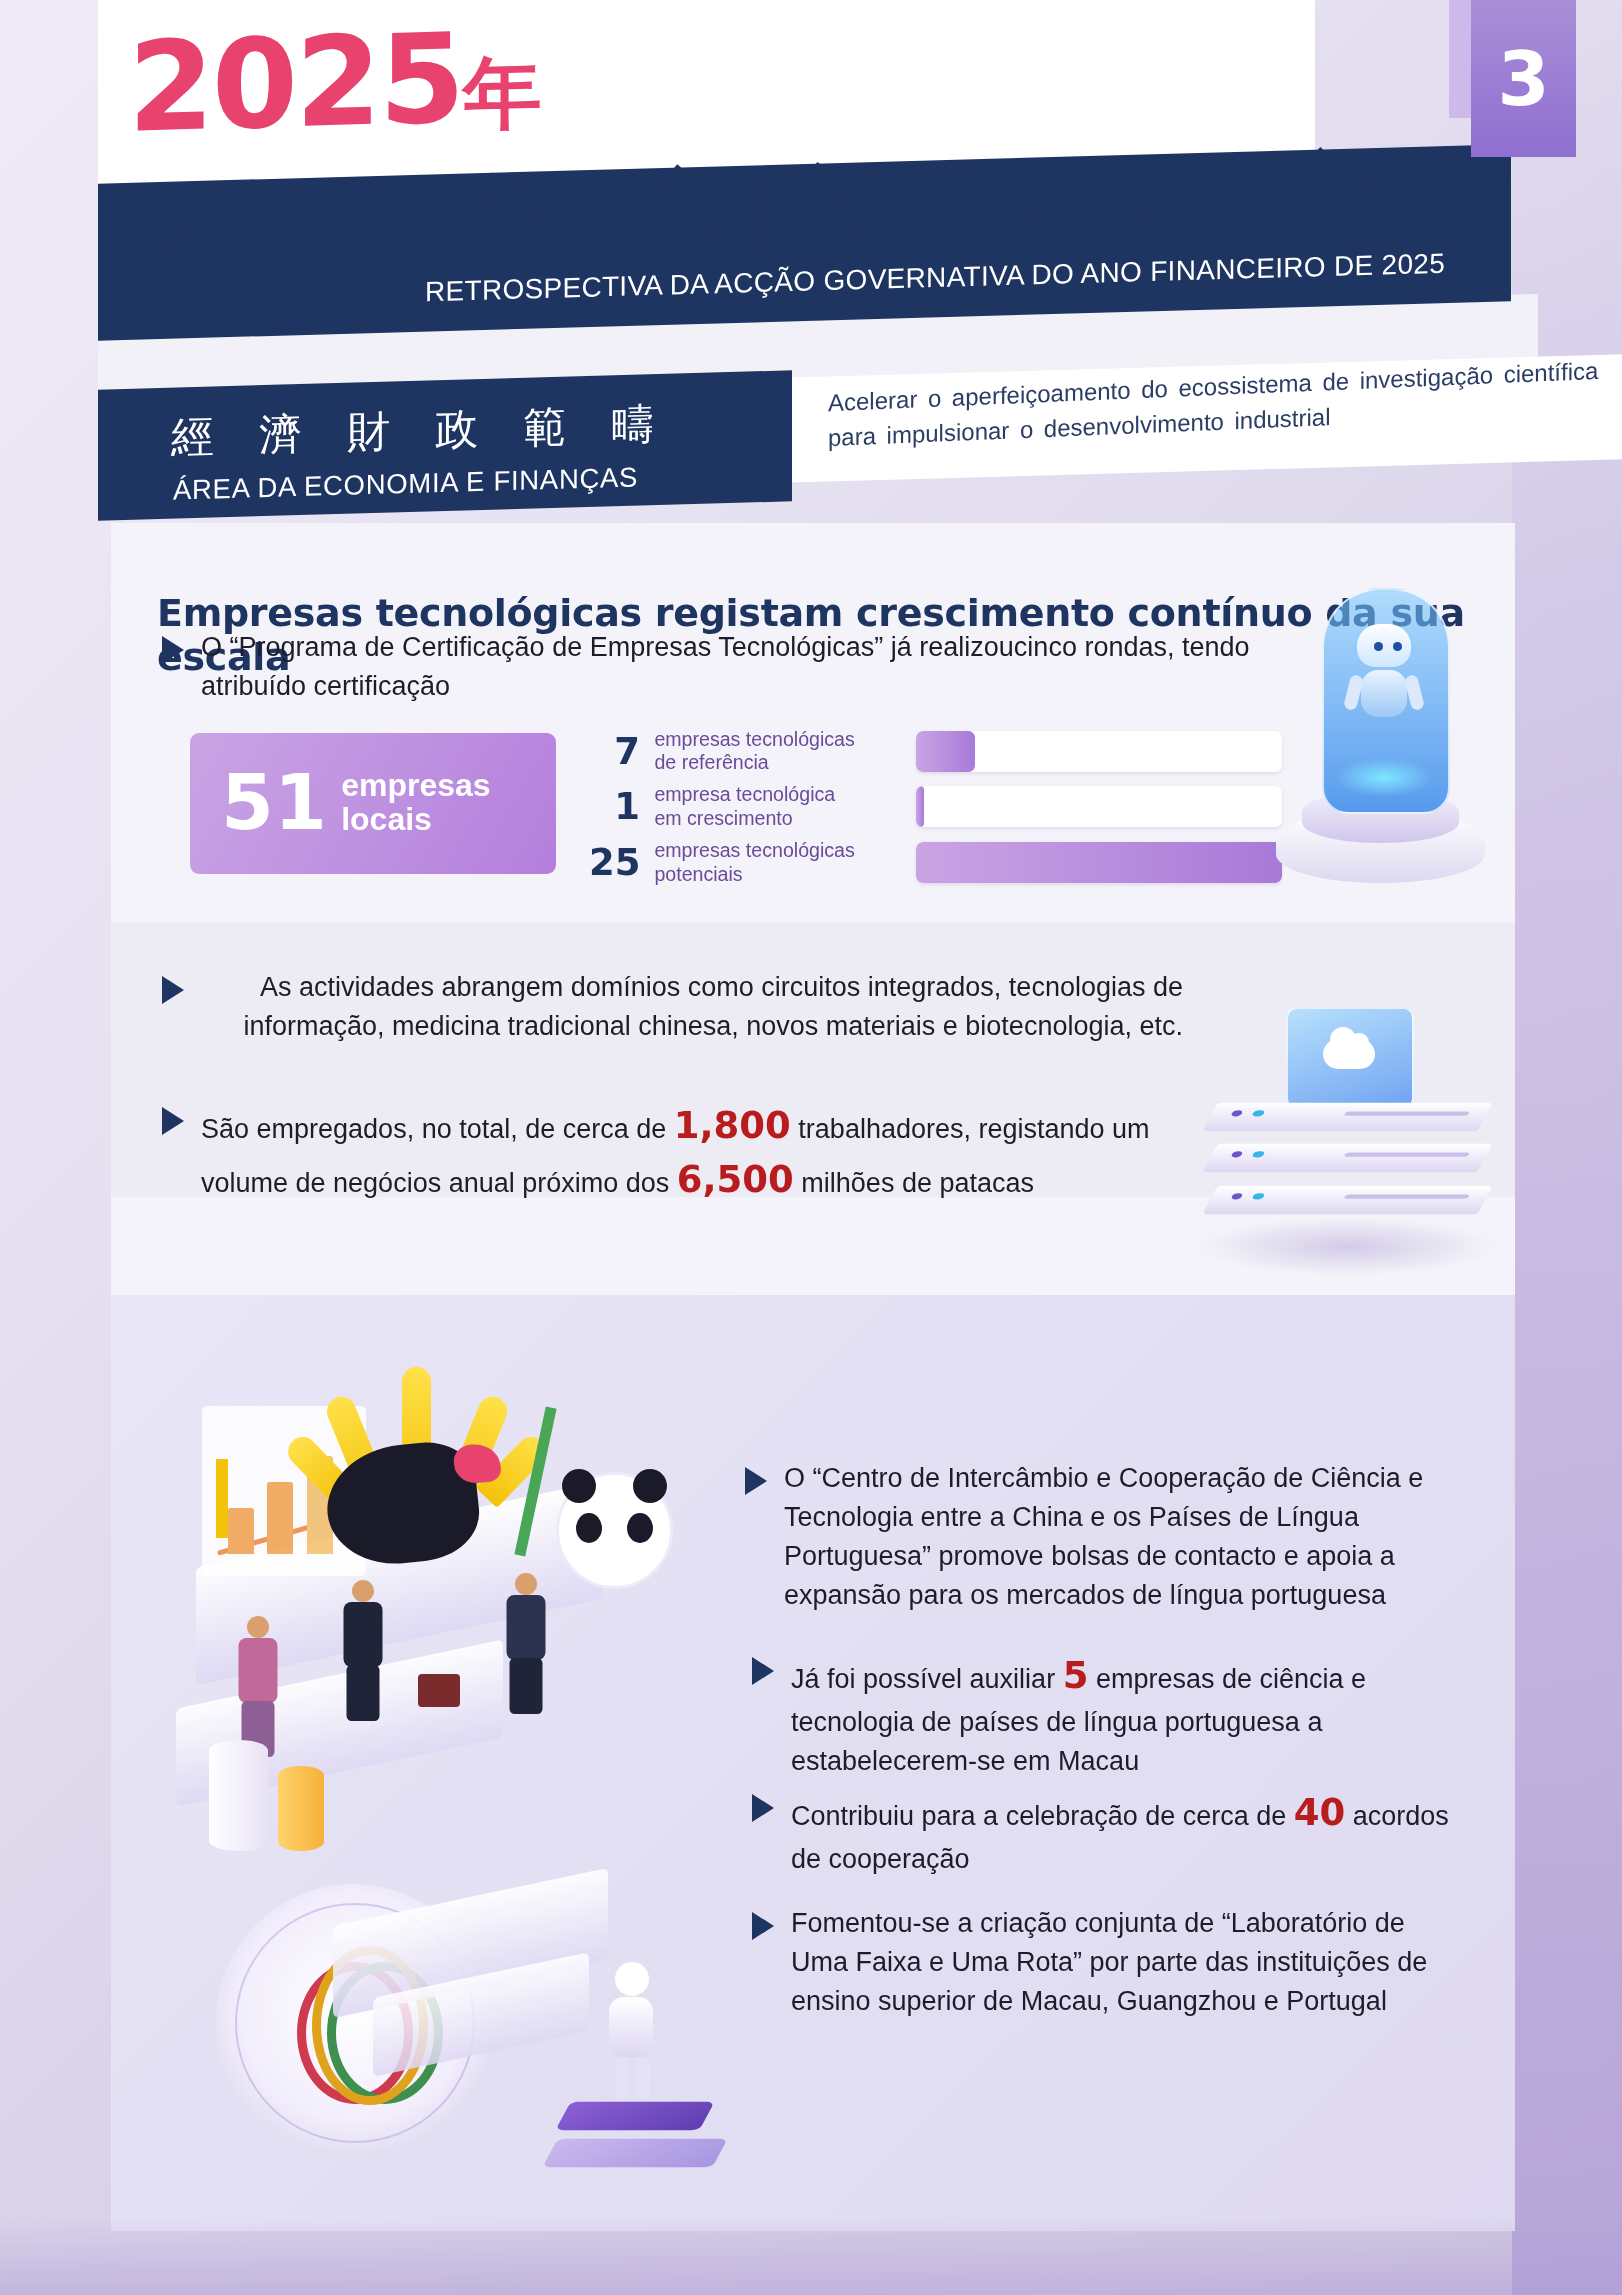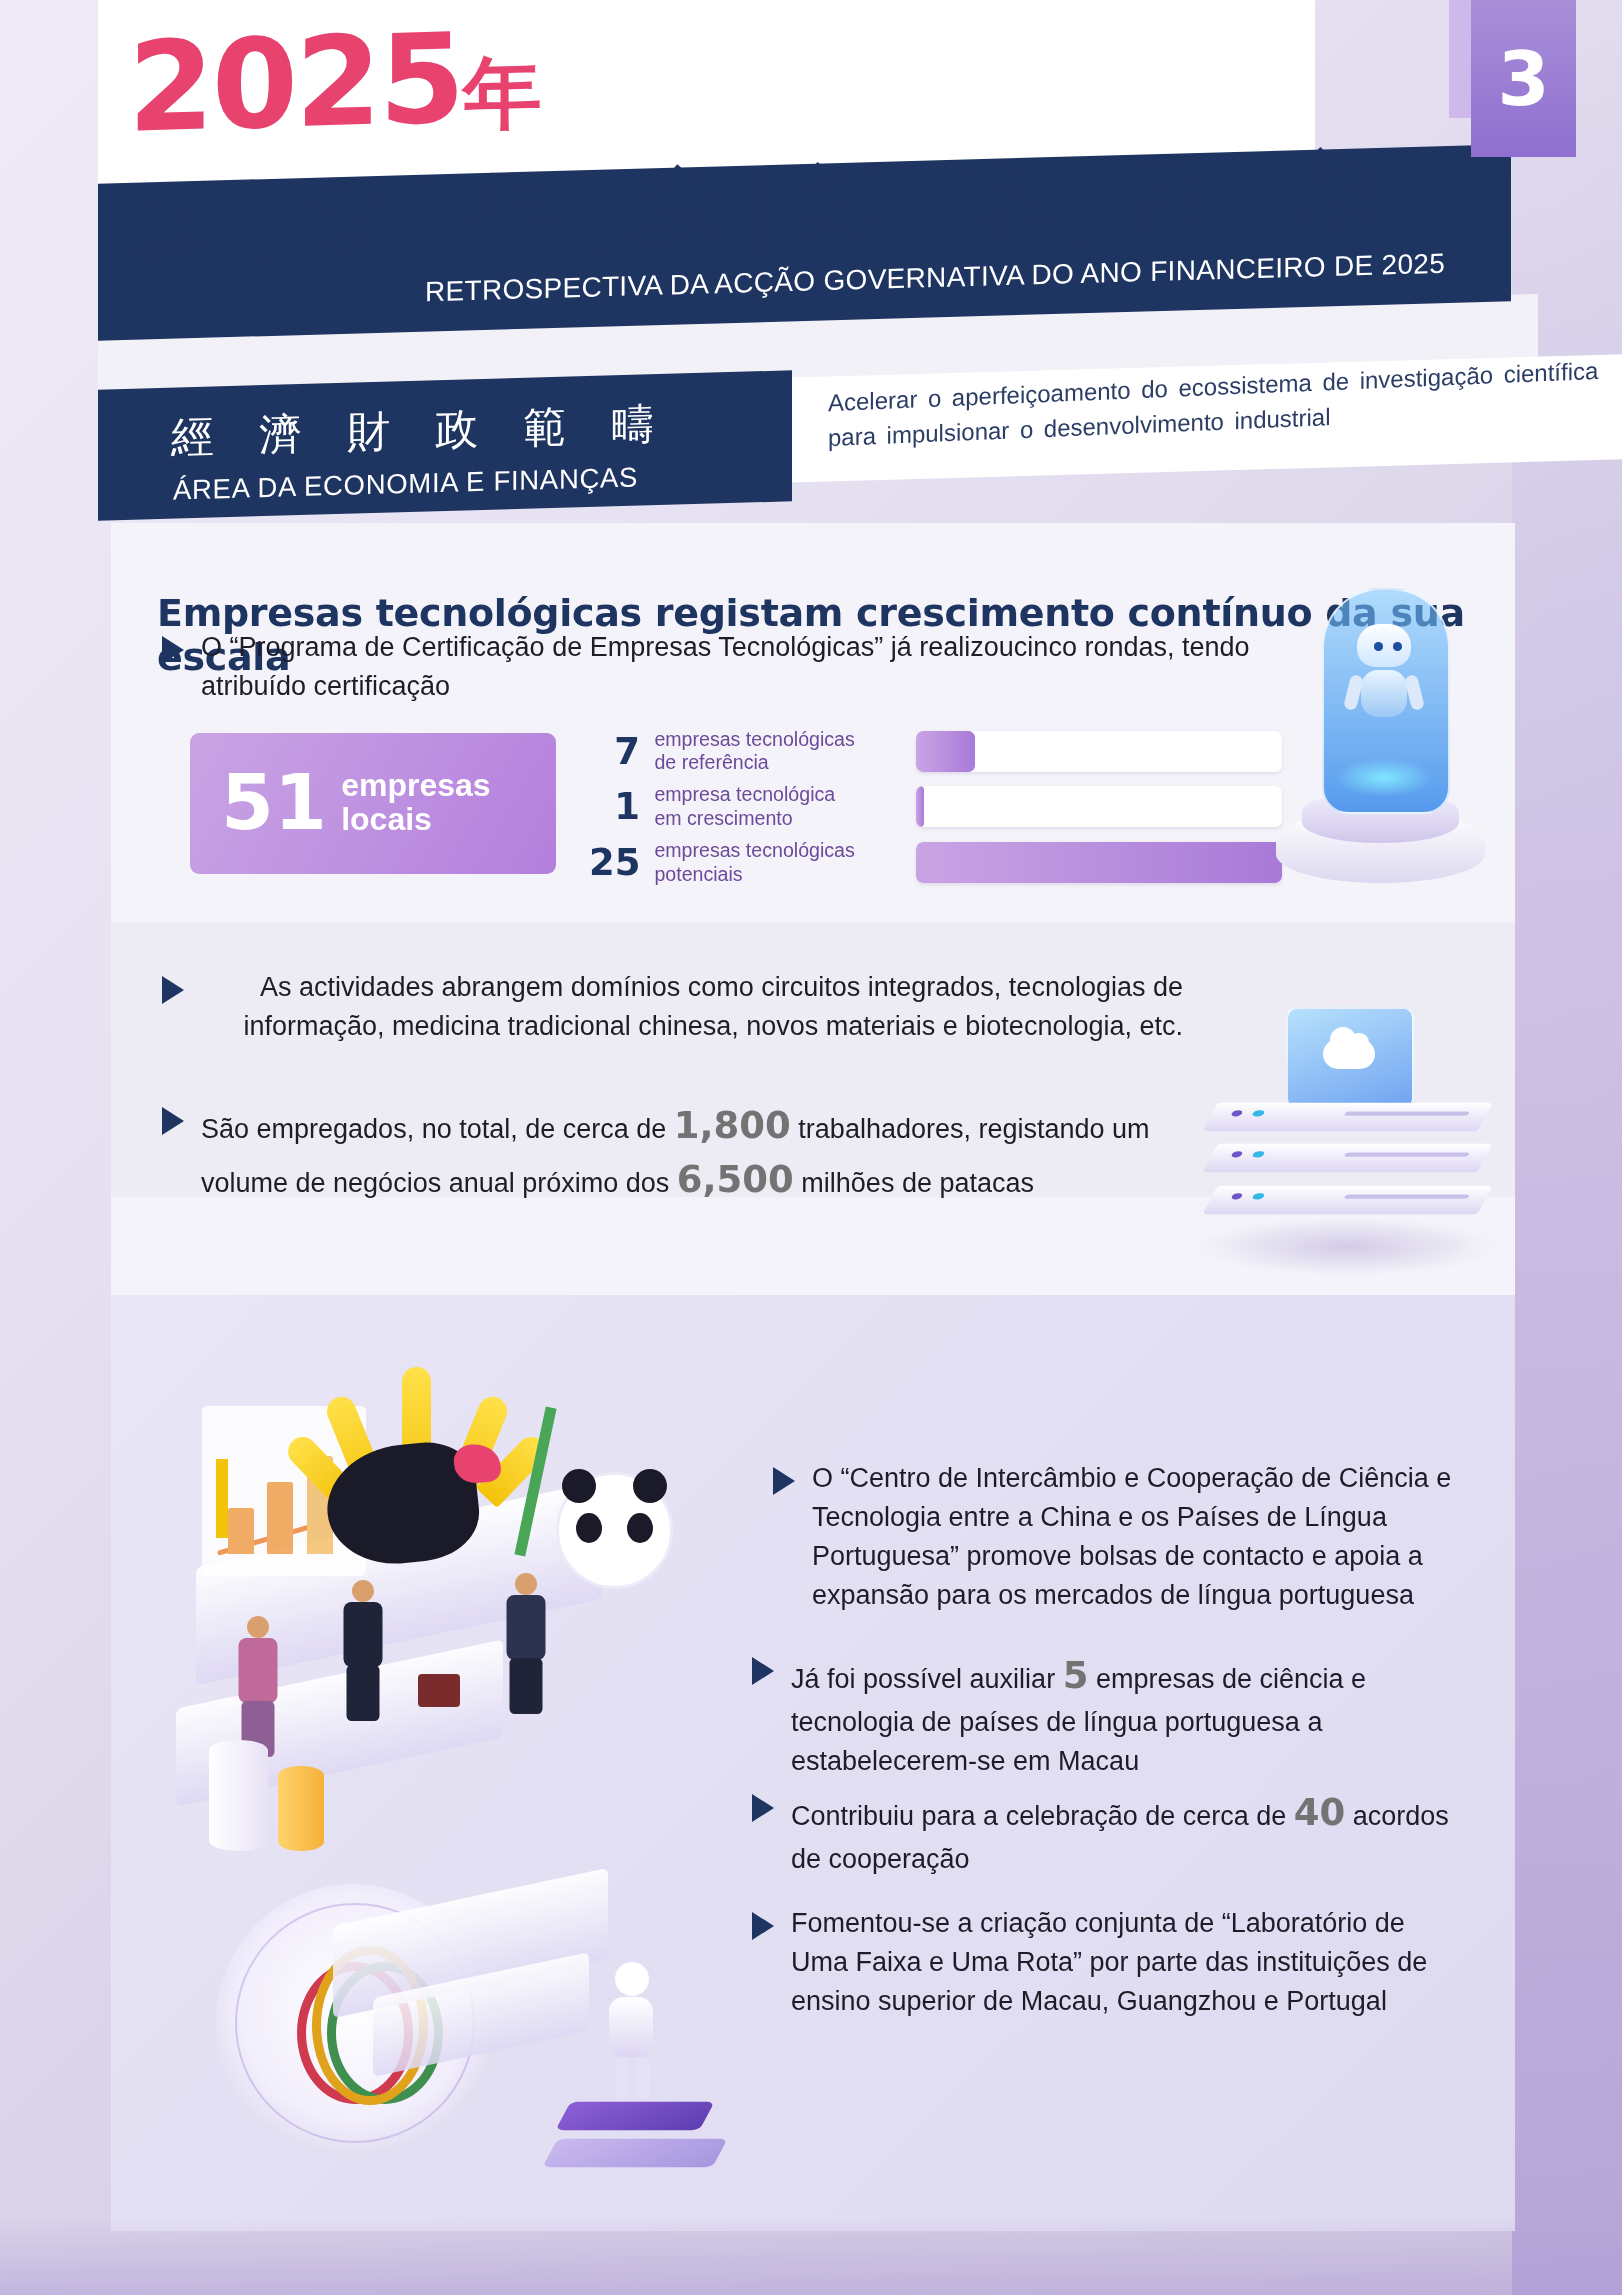--- a/index.html
+++ b/index.html
@@ -106,21 +106,21 @@
   }
   .sec1 { left:46px; top:36px; }
 
   .bullet { position:absolute; display:flex; gap:17px; }
   .tri {
     width:0; height:0; flex:0 0 auto; margin-top:7.9px;
     border-top:14.4px solid transparent; border-bottom:14.4px solid transparent;
     border-left:22px solid #1e3461;
   }
   .btxt { font-size:27px; color:#1d1d28; line-height:1.45; }
-  .btxt .big { font-size:37px; font-weight:bold; color:#737373; font-family:"DejaVu Sans", sans-serif; }
+  .btxt .big { font-size:37px; font-weight:bold; color:#b91c1c; font-family:"DejaVu Sans", sans-serif; }
 
   .b1 { left:51px; top:105px; width:1171px; }
 
   
   .stats { position:absolute; left:79px; top:203px; width:1099px; height:164px; }
   .stat-left {
     position:absolute; left:0; top:6.5px; width:366px; height:141px;
     background:linear-gradient(120deg,#c9a4e4 0%,#b47fdd 100%);
     border-radius:9.2px; display:flex; align-items:center; padding-left:31px; box-sizing:border-box;
   }
@@ -134,21 +134,21 @@
   .row .rlbl b { font-weight:normal; display:block; }
   .bar { position:relative; width:366px; height:41px; background:#ffffff; border-radius:6.5px; overflow:hidden; box-shadow:0 1.3px 3.3px rgba(90,60,140,.12); }
   .bar .fill { position:absolute; left:0; top:0; bottom:0; border-radius:6.5px;
     background:linear-gradient(90deg,#c9a4e4 0%,#a87ad8 100%); }
 
   .b2 { left:51px; top:445px; width:1021px;text-align:right; }
   .b3 { left:51px; top:576px; width:1060px; }
 
   .sec2 { left:589px; top:805px; width:772px; line-height:1.25; }
 
-  .b4 { left:662px; top:936px; width:713px; }
+  .b4 { left:634px; top:936px; width:713px; }
   .b5 { left:641px; top:1126px; width:713px; }
   .b6 { left:641px; top:1263px; width:713px; }
   .b7 { left:641px; top:1381px; width:713px; }
 
   
   .ill { position:absolute; }
 
   
   .capsule { left:1139px; top:39px; width:255px; height:340px; }
   .cap-base { position:absolute; left:26px; top:249px; width:209px; height:72px;

